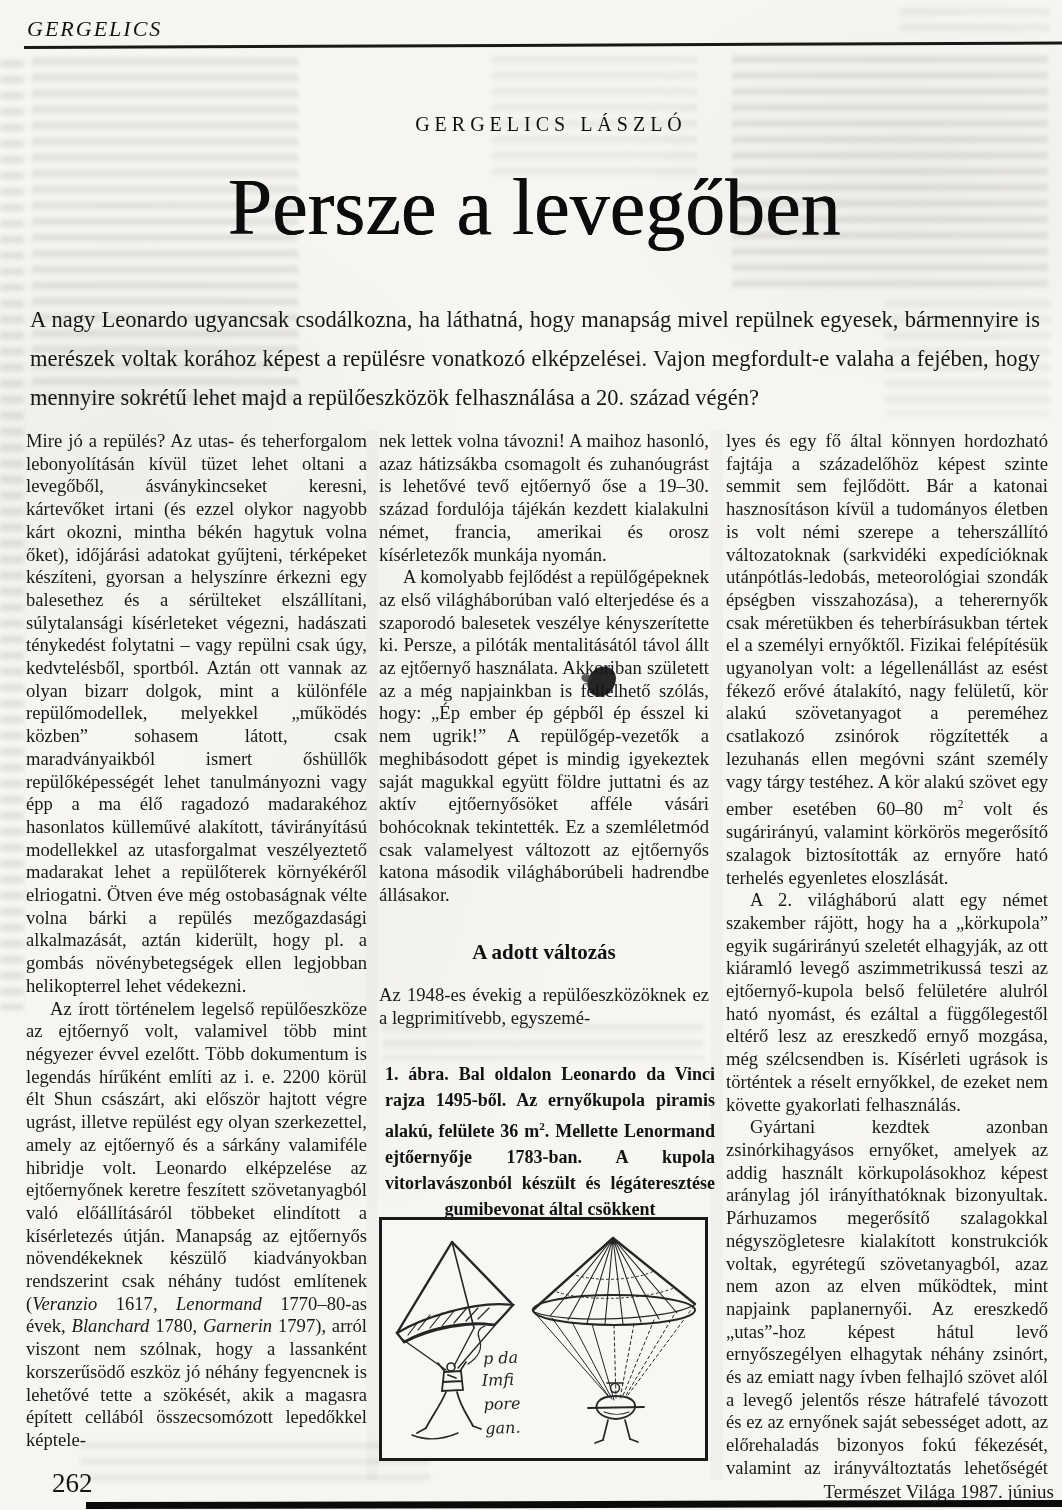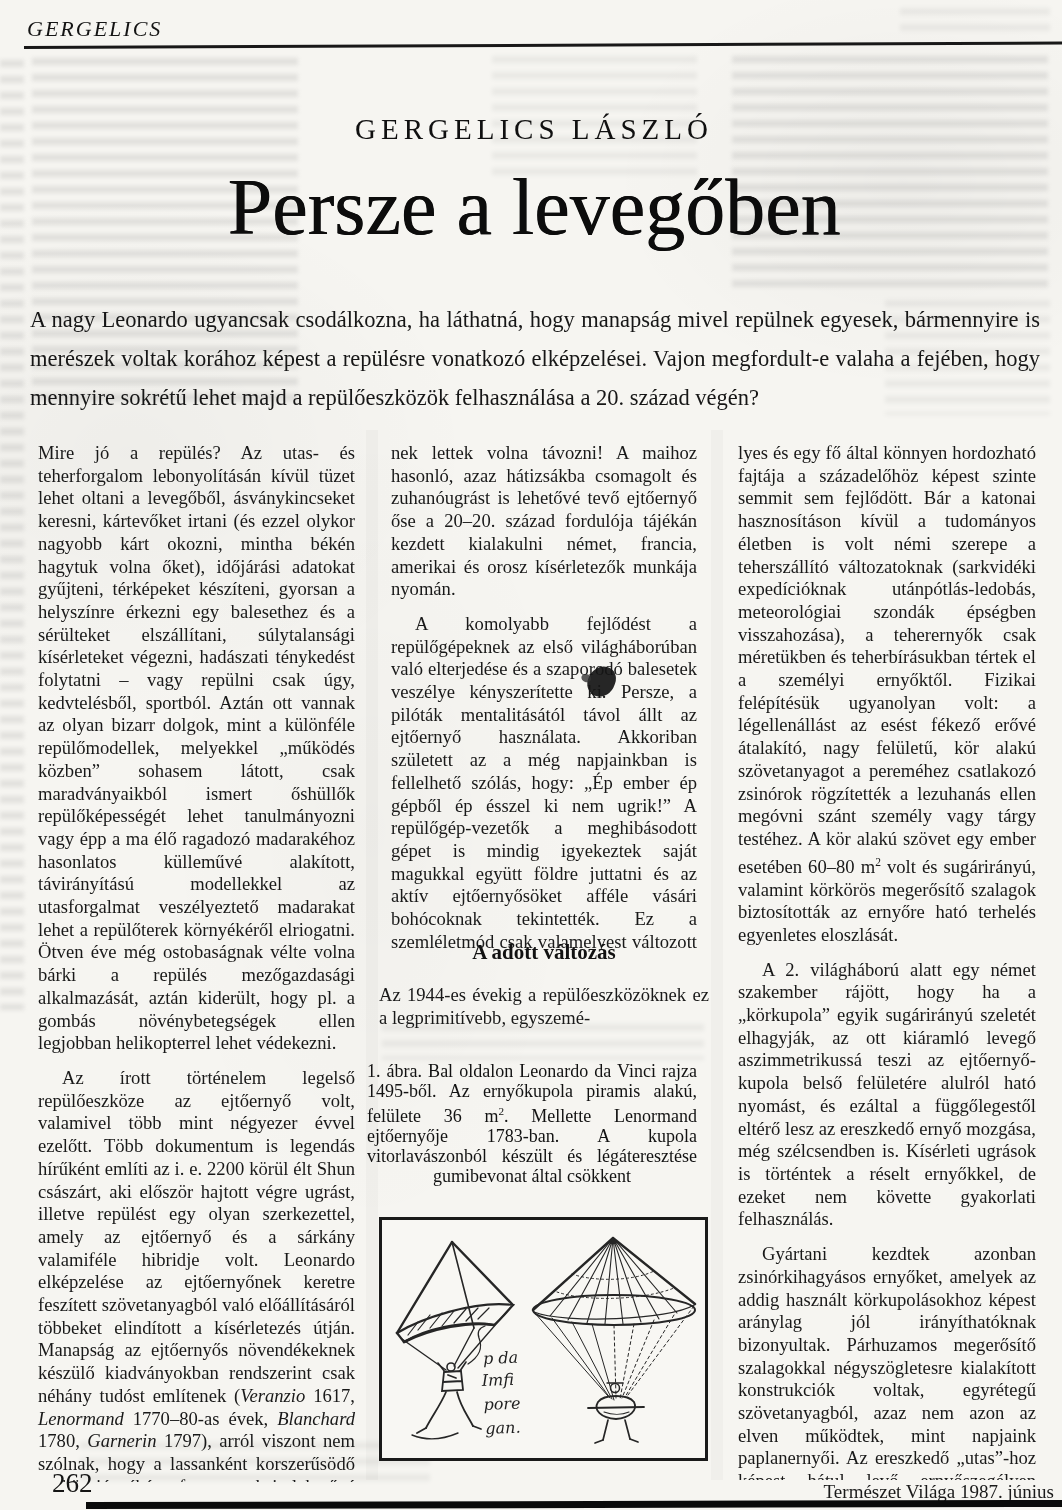--- a/index.html
+++ b/index.html
@@ -19,51 +19,51 @@
   .kicker{
     position:absolute;left:27px;top:16px;
     font-style:italic;font-size:22px;letter-spacing:2px;color:#141414;
   }
   .rule{
     position:absolute;left:24px;top:46px;width:1038px;height:3px;background:#181818;
     transform:rotate(-0.25deg);transform-origin:left center;
   }
   .headblock{position:absolute;left:28px;top:0;width:1012px;text-align:center;}
   .author{
-    position:absolute;left:0;top:113px;width:100%;
-    font-size:29px;letter-spacing:5px;color:#101010;
+    position:absolute;left:17px;top:113px;width:100%;
+    font-size:20px;letter-spacing:5px;color:#101010;
   }
   .title{
     position:absolute;left:0;top:162px;width:100%;
     font-size:80px;color:#0c0c0c;letter-spacing:0px;
     text-shadow:0.5px 0 0 currentColor;
     white-space:nowrap;
   }
   .lead{
     position:absolute;left:30px;top:300px;width:1010px;
     font-size:22.5px;line-height:39px;text-align:justify;color:#161616;
   }
   
   .col{position:absolute;top:430px;font-size:18.6px;line-height:22.7px;text-align:justify;overflow:hidden;}
-  .col p{margin:12px;}
+  .col p{margin:0;}
   .col p.indent{text-indent:24px;}
   #col1{left:26px;width:341px;height:1052px;}
   #col2{left:379px;width:330px;height:520px;}
   #col3{left:726px;width:322px;height:1050px;}
   .subhead{
     position:absolute;left:379px;top:940px;width:330px;
     font-weight:bold;font-size:21px;text-align:center;color:#111;
   }
   .intro{
     position:absolute;left:379px;top:984px;width:330px;
     font-size:18.6px;line-height:22.7px;text-align:justify;
   }
   .caption{
-    position:absolute;left:367px;top:1061px;width:330px;
-    font-weight:normal;font-size:18px;line-height:20px;
+    position:absolute;left:385px;top:1061px;width:330px;
+    font-weight:bold;font-size:18px;line-height:26px;
     text-align:justify;text-align-last:center;color:#121212;
   }
   sup{font-size:0.62em;}
   
   .figure-frame{
     position:absolute;left:379px;top:1217px;width:329px;height:244px;
     border:3px solid #1a1a1a;box-sizing:border-box;background:#f8f7f3;
   }
   .figure-frame svg{display:block;width:100%;height:100%;}
   .sk{stroke:#262626;fill:none;stroke-linecap:round;}
@@ -114,25 +114,25 @@
   </div>
 
   <div class="lead">A nagy Leonardo ugyancsak csodálkozna, ha láthatná, hogy manapság mivel repülnek egyesek, bármennyire is merészek voltak korához képest a repülésre vonatkozó elképzelései. Vajon megfordult-e valaha a fejében, hogy mennyire sokrétű lehet majd a repülőeszközök felhasználása a 20. század végén?</div>
 
   <div class="col" id="col1">
     <p>Mire jó a repülés? Az utas- és teherforgalom lebonyolításán kívül tüzet lehet oltani a levegőből, ásványkincseket keresni, kártevőket irtani (és ezzel olykor nagyobb kárt okozni, mintha békén hagytuk volna őket), időjárási adatokat gyűjteni, térképeket készíteni, gyorsan a helyszínre érkezni egy balesethez és a sérülteket elszállítani, súlytalansági kísérleteket végezni, hadászati ténykedést folytatni – vagy repülni csak úgy, kedvtelésből, sportból. Aztán ott vannak az olyan bizarr dolgok, mint a különféle repülőmodellek, melyekkel „működés közben” sohasem látott, csak maradványaikból ismert őshüllők repülőképességét lehet tanulmányozni vagy épp a ma élő ragadozó madarakéhoz hasonlatos külleművé alakított, távirányítású modellekkel az utasforgalmat veszélyeztető madarakat lehet a repülőterek környékéről elriogatni. Ötven éve még ostobaságnak vélte volna bárki a repülés mezőgazdasági alkalmazását, aztán kiderült, hogy pl. a gombás növénybetegségek ellen legjobban helikopterrel lehet védekezni.</p>
     <p class="indent">Az írott történelem legelső repülőeszköze az ejtőernyő volt, valamivel több mint négyezer évvel ezelőtt. Több dokumentum is legendás hírűként említi az i. e. 2200 körül élt Shun császárt, aki először hajtott végre ugrást, illetve repülést egy olyan szerkezettel, amely az ejtőernyő és a sárkány valamiféle hibridje volt. Leonardo elképzelése az ejtőernyőnek keretre feszített szövetanyagból való előállításáról többeket elindított a kísérletezés útján. Manapság az ejtőernyős növendékeknek készülő kiadványokban rendszerint csak néhány tudóst említenek (<i>Veranzio</i> 1617, <i>Lenormand</i> 1770–80-as évek, <i>Blanchard</i> 1780, <i>Garnerin</i> 1797), arról viszont nem szólnak, hogy a lassanként korszerűsödő eszköz jó néhány fegyencnek is lehetővé tette a szökését, akik a magasra épített cellából összecsomózott lepedőkkel képtele-</p>
   </div>
 
   <div class="col" id="col2">
-    <p>nek lettek volna távozni! A maihoz hasonló, azaz hátizsákba csomagolt és zuhanóugrást is lehetővé tevő ejtőernyő őse a 20–20. század fordulója tájékán kezdett kialakulni német, francia, amerikai és orosz kísérletezők munkája nyomán.</p>
+    <p>nek lettek volna távozni! A maihoz hasonló, azaz hátizsákba csomagolt és zuhanóugrást is lehetővé tevő ejtőernyő őse a 19–30. század fordulója tájékán kezdett kialakulni német, francia, amerikai és orosz kísérletezők munkája nyomán.</p>
     <p class="indent">A komolyabb fejlődést a repülőgépeknek az első világháborúban való elterjedése és a szaporodó balesetek veszélye kényszerítette ki. Persze, a pilóták mentalitásától távol állt az ejtőernyő használata. Akkoriban született az a még napjainkban is fellelhető szólás, hogy: „Ép ember ép gépből ép ésszel ki nem ugrik!” A repülőgép-vezetők a meghibásodott gépet is mindig igyekeztek saját magukkal együtt földre juttatni és az aktív ejtőernyősöket afféle vásári bohócoknak tekintették. Ez a szemléletmód csak valamelyest változott az ejtőernyős katona második világháborúbeli hadrendbe állásakor.</p>
   </div>
   <div class="subhead">A adott változás</div>
-  <div class="intro">Az 1944-es évekig a repülőeszközöknek ez a legprimitívebb, egyszemé-</div>
+  <div class="intro">Az 1948-es évekig a repülőeszközöknek ez a legprimitívebb, egyszemé-</div>
   <div class="caption">1. ábra. Bal oldalon Leonardo da Vinci rajza 1495-ből. Az ernyőkupola piramis alakú, felülete 36 m<sup>2</sup>. Mellette Lenormand ejtőernyője 1783-ban. A kupola vitorlavászonból készült és légáteresztése gumibevonat által csökkent</div>
 
   <div class="figure-frame">
     <svg viewBox="0 0 323 238">
 
       <g>
         <path class="sk" stroke-width="2.4" d="M70,22 L15,113"></path>
         <path class="sk" stroke-width="2.4" d="M70,22 L131,85"></path>
         <path class="sk" stroke-width="1.6" d="M70,22 L92,108"></path>
         <path class="sk" stroke-width="2.2" d="M15,113 C38,99 92,80 131,85 C122,95 117,101 112,105 C78,100 42,110 22,122 Z"></path>

